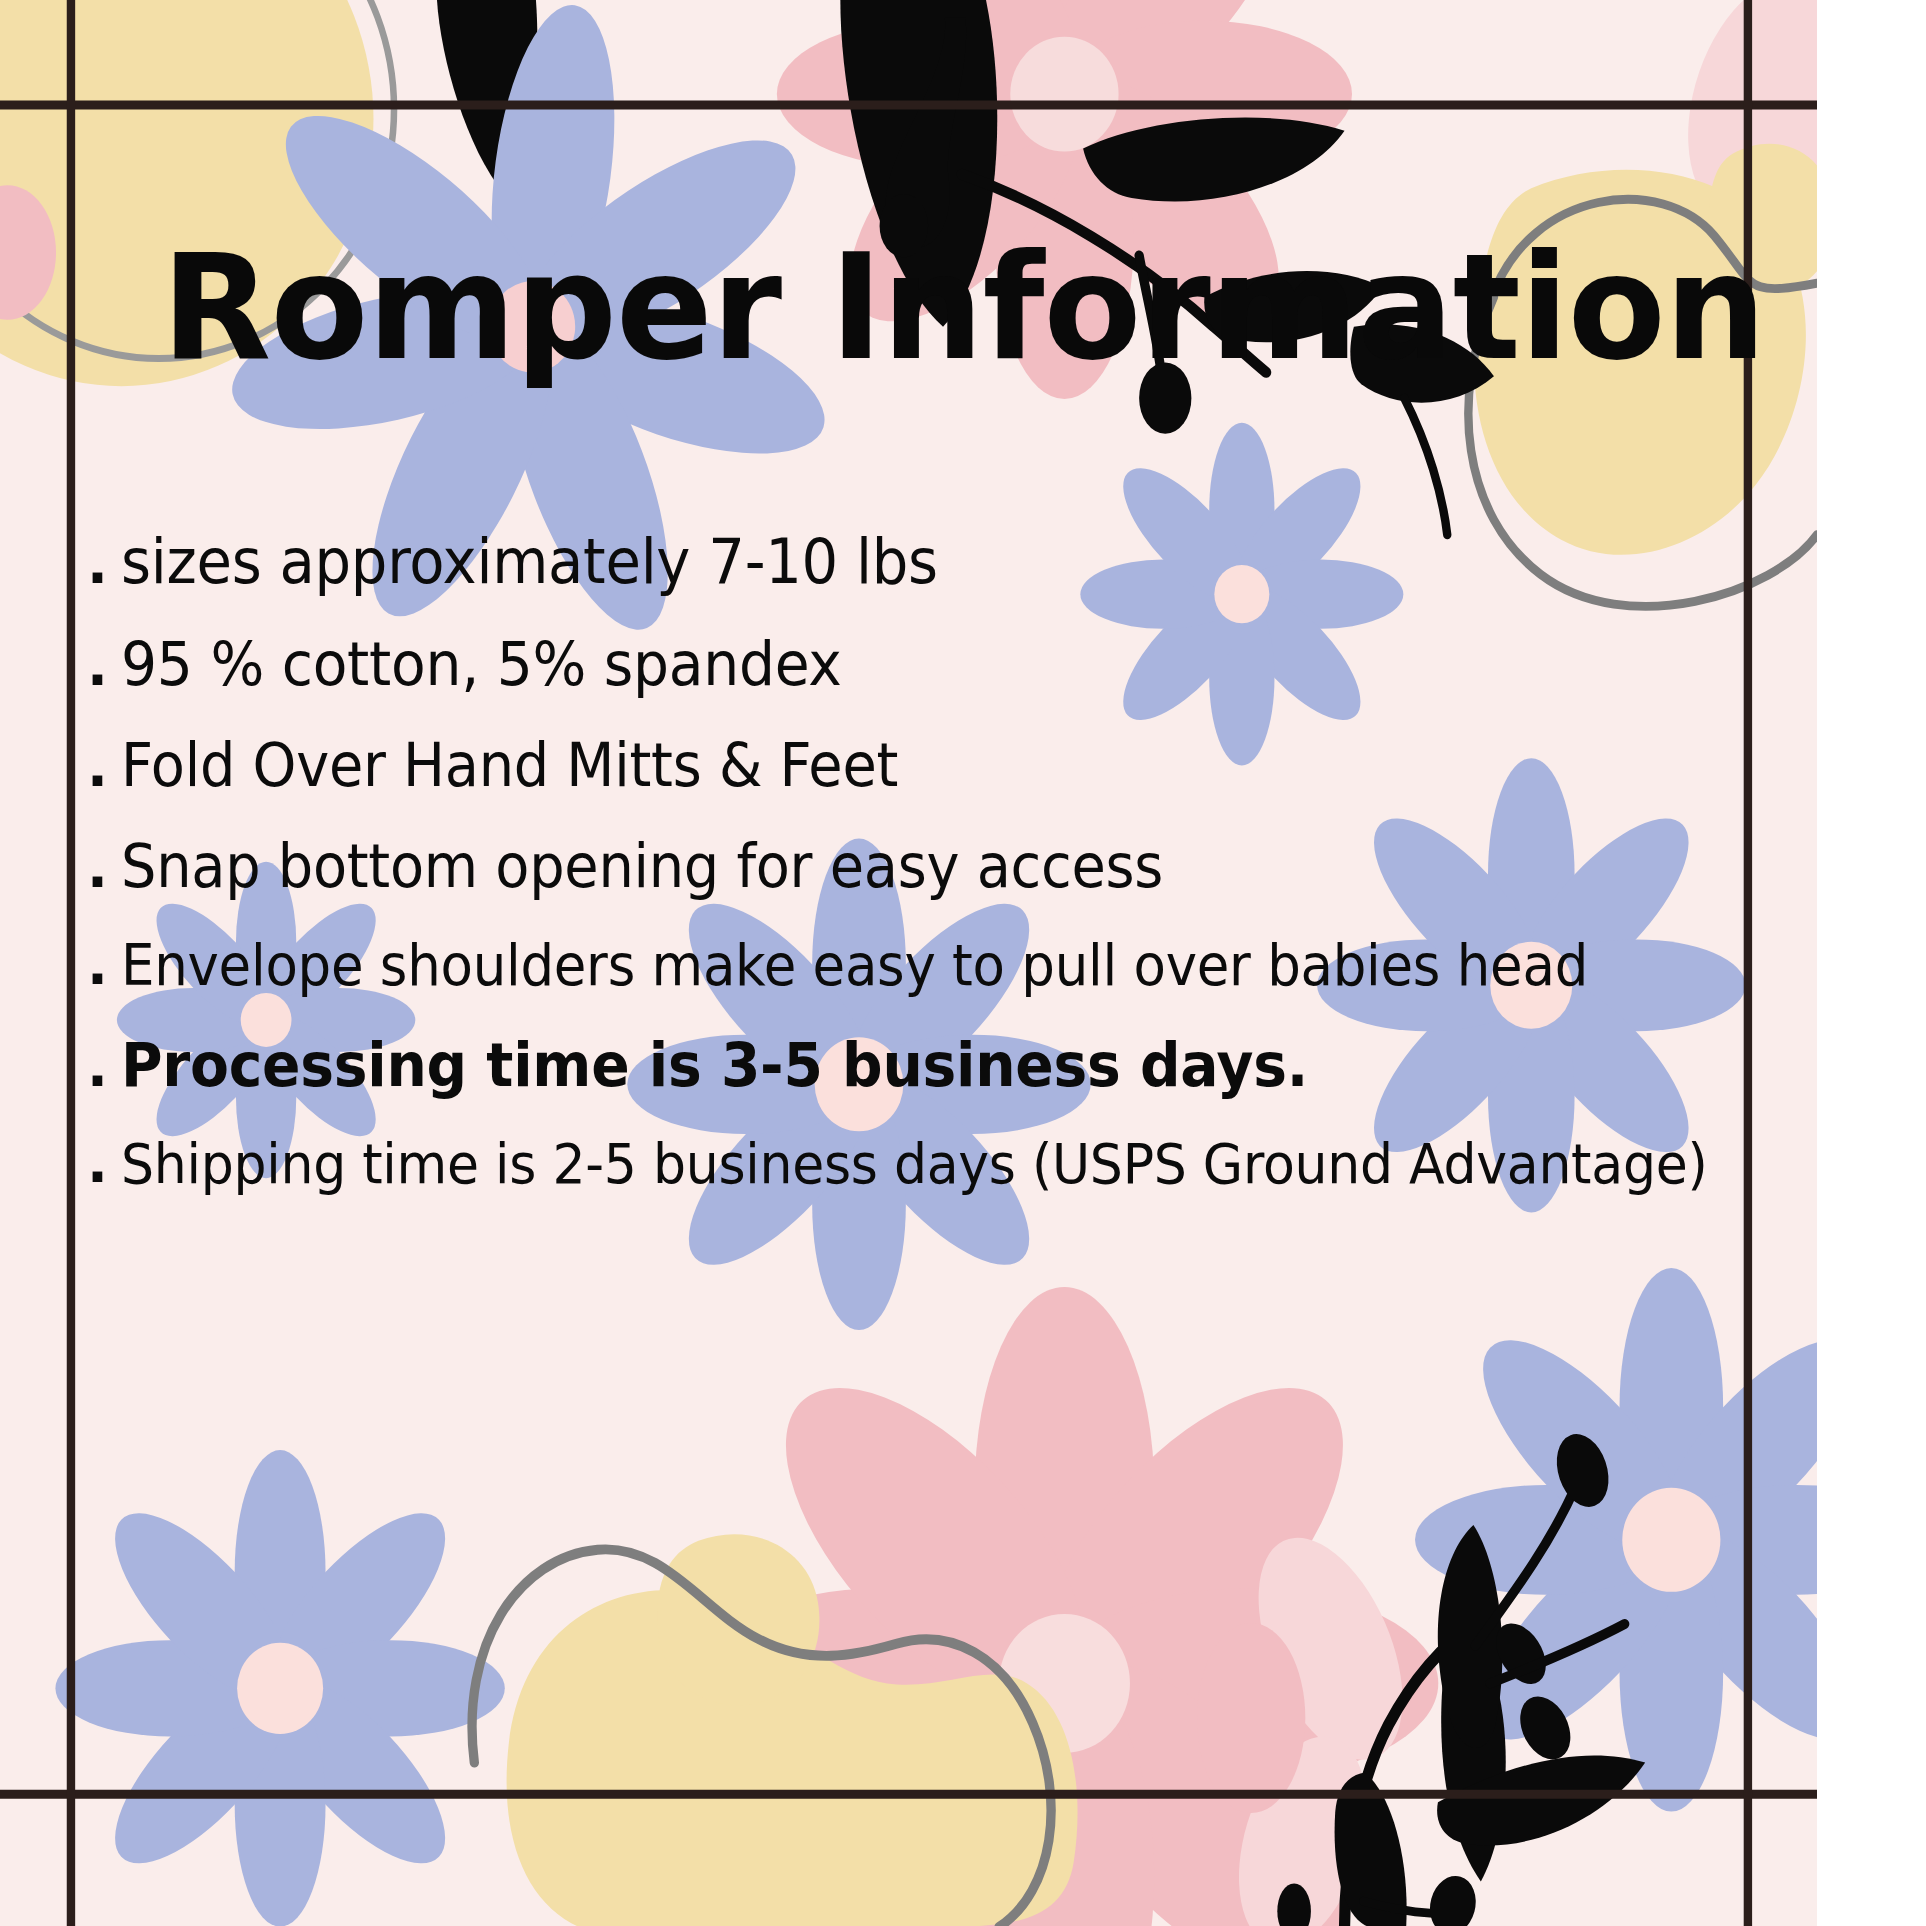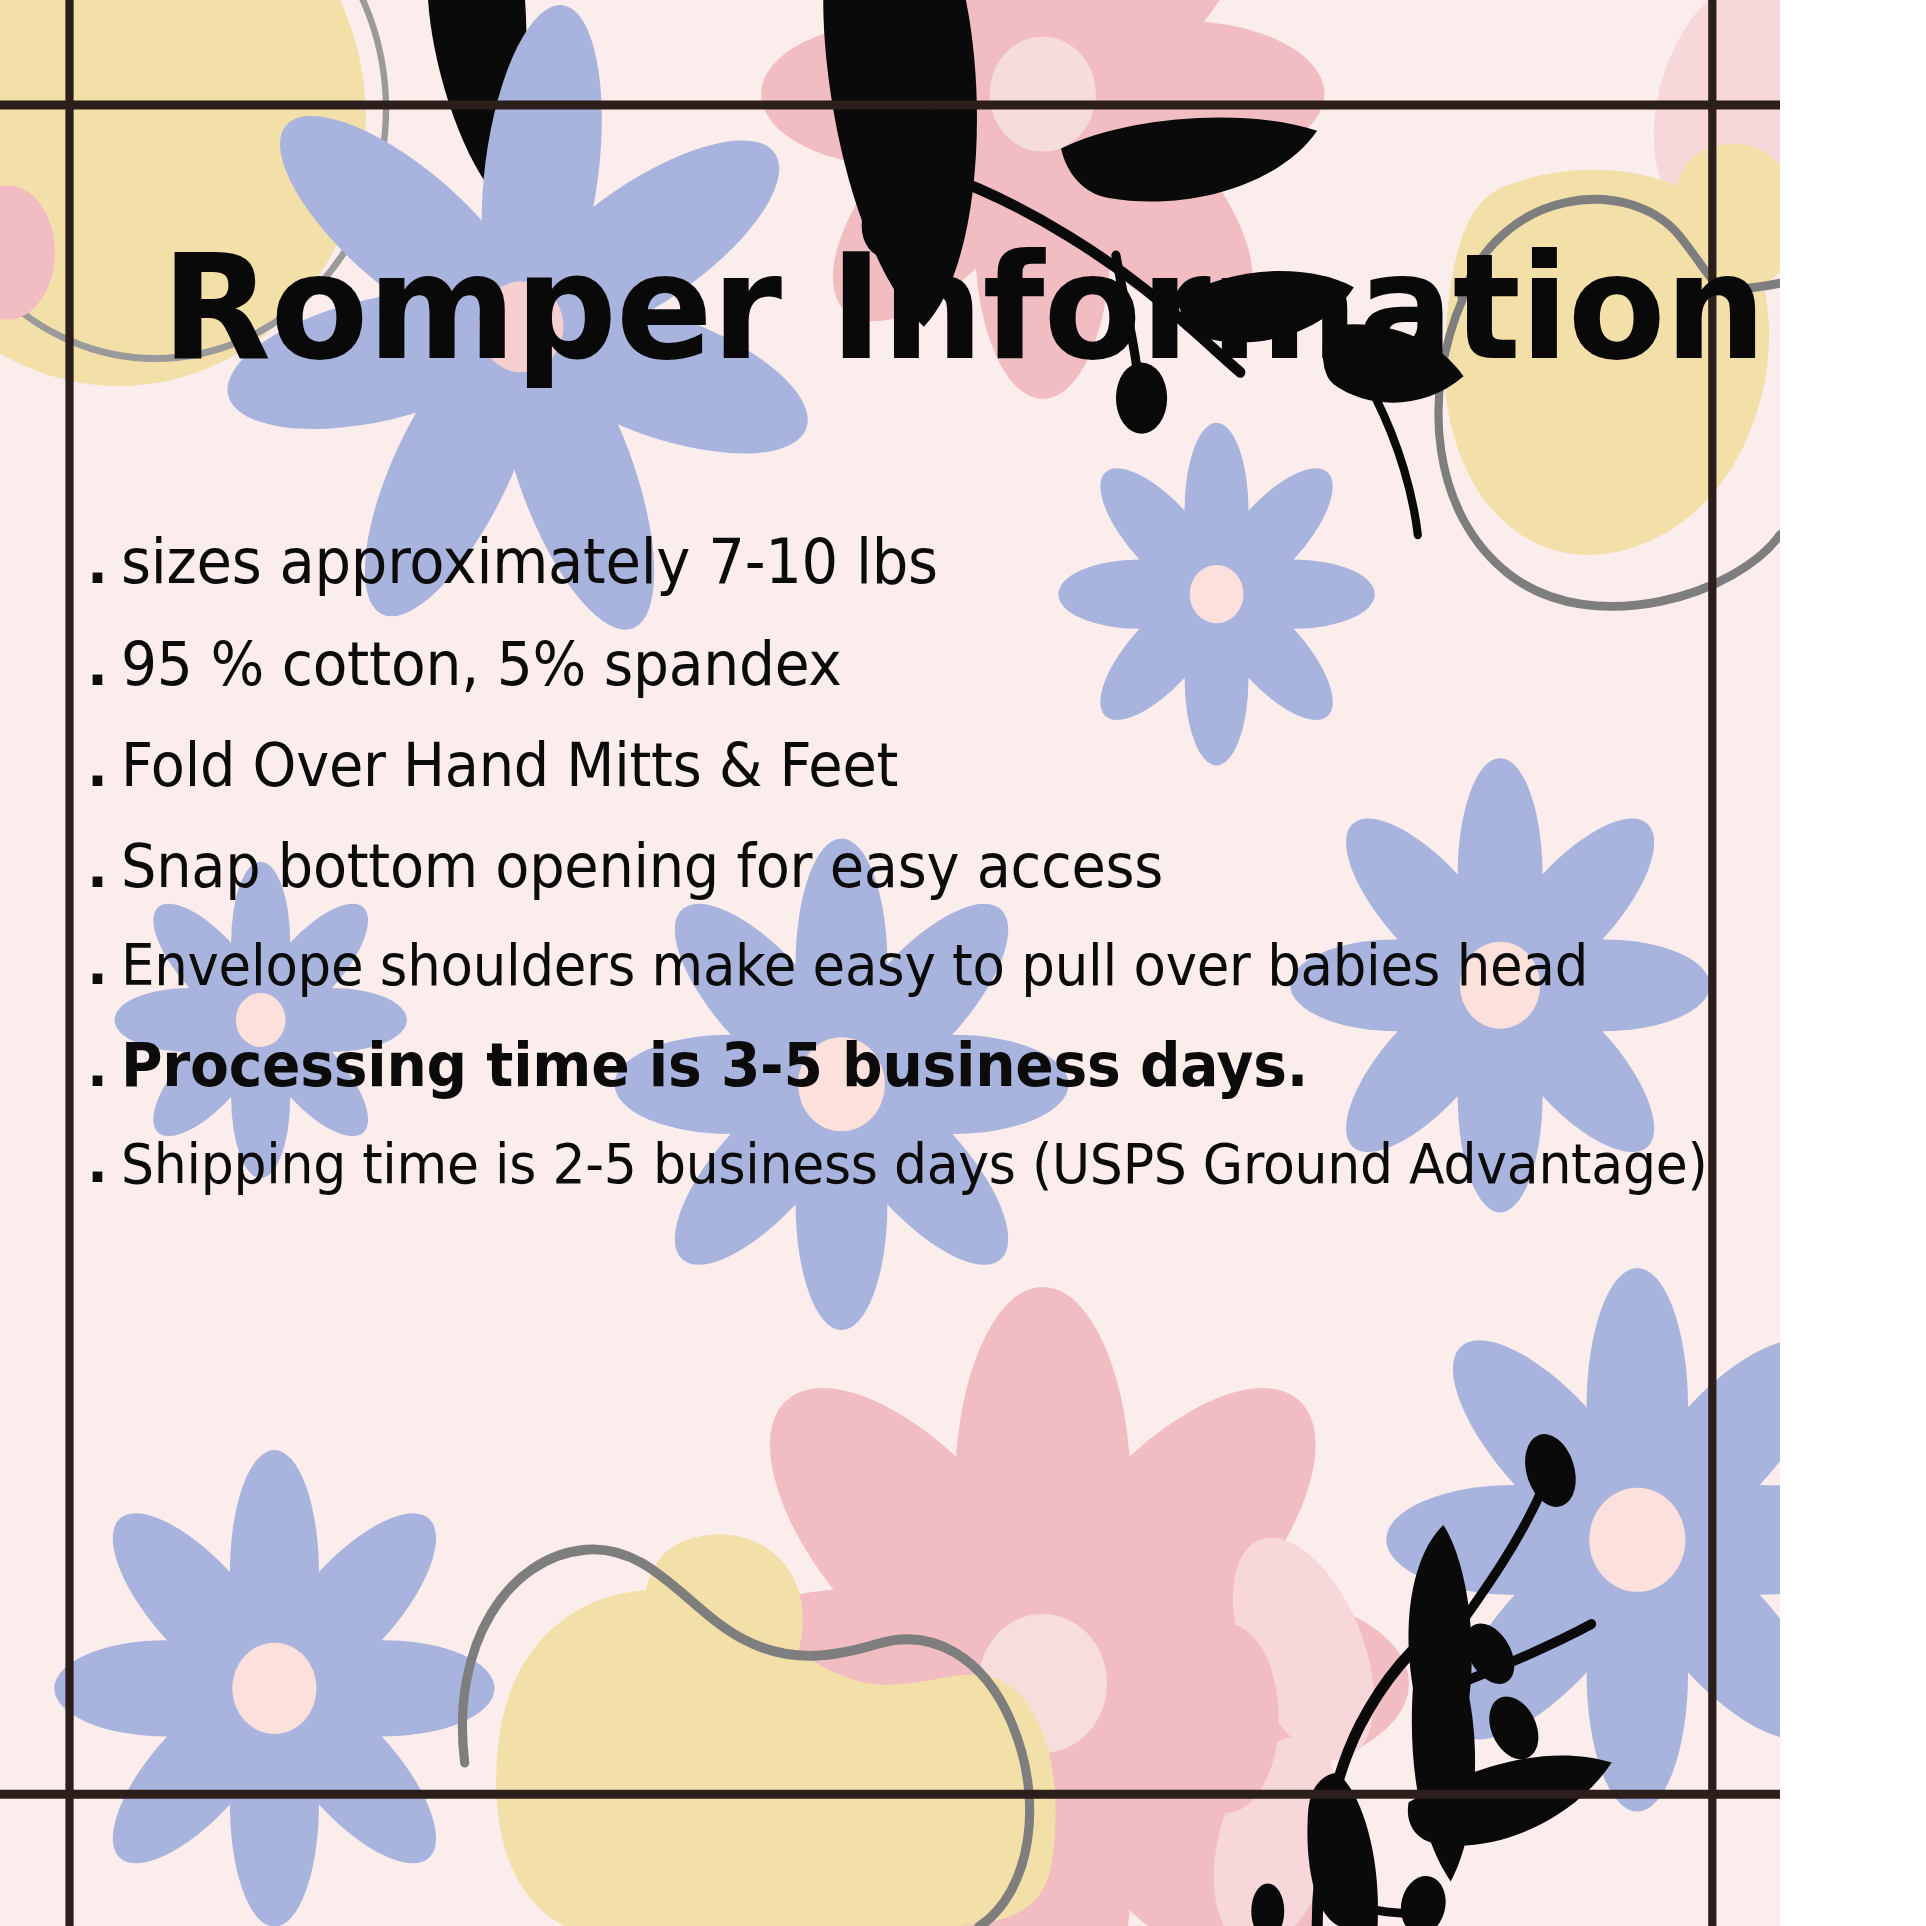--- a/index.html
+++ b/index.html
@@ -7,20 +7,21 @@
     padding: 0;
     background: #ffffff;
   }
   #poster {
     position: relative;
     width: 1780px;
     height: 1927px;
     overflow: hidden;
     background: #d946ef;
     font-family: "DejaVu Sans", sans-serif;
+    padding-left: 37px;
   }
   .layer {
     position: absolute;
     inset: 0;
     width: 100%;
     height: 100%;
   }
   svg.layer { display: block; }
 
   

